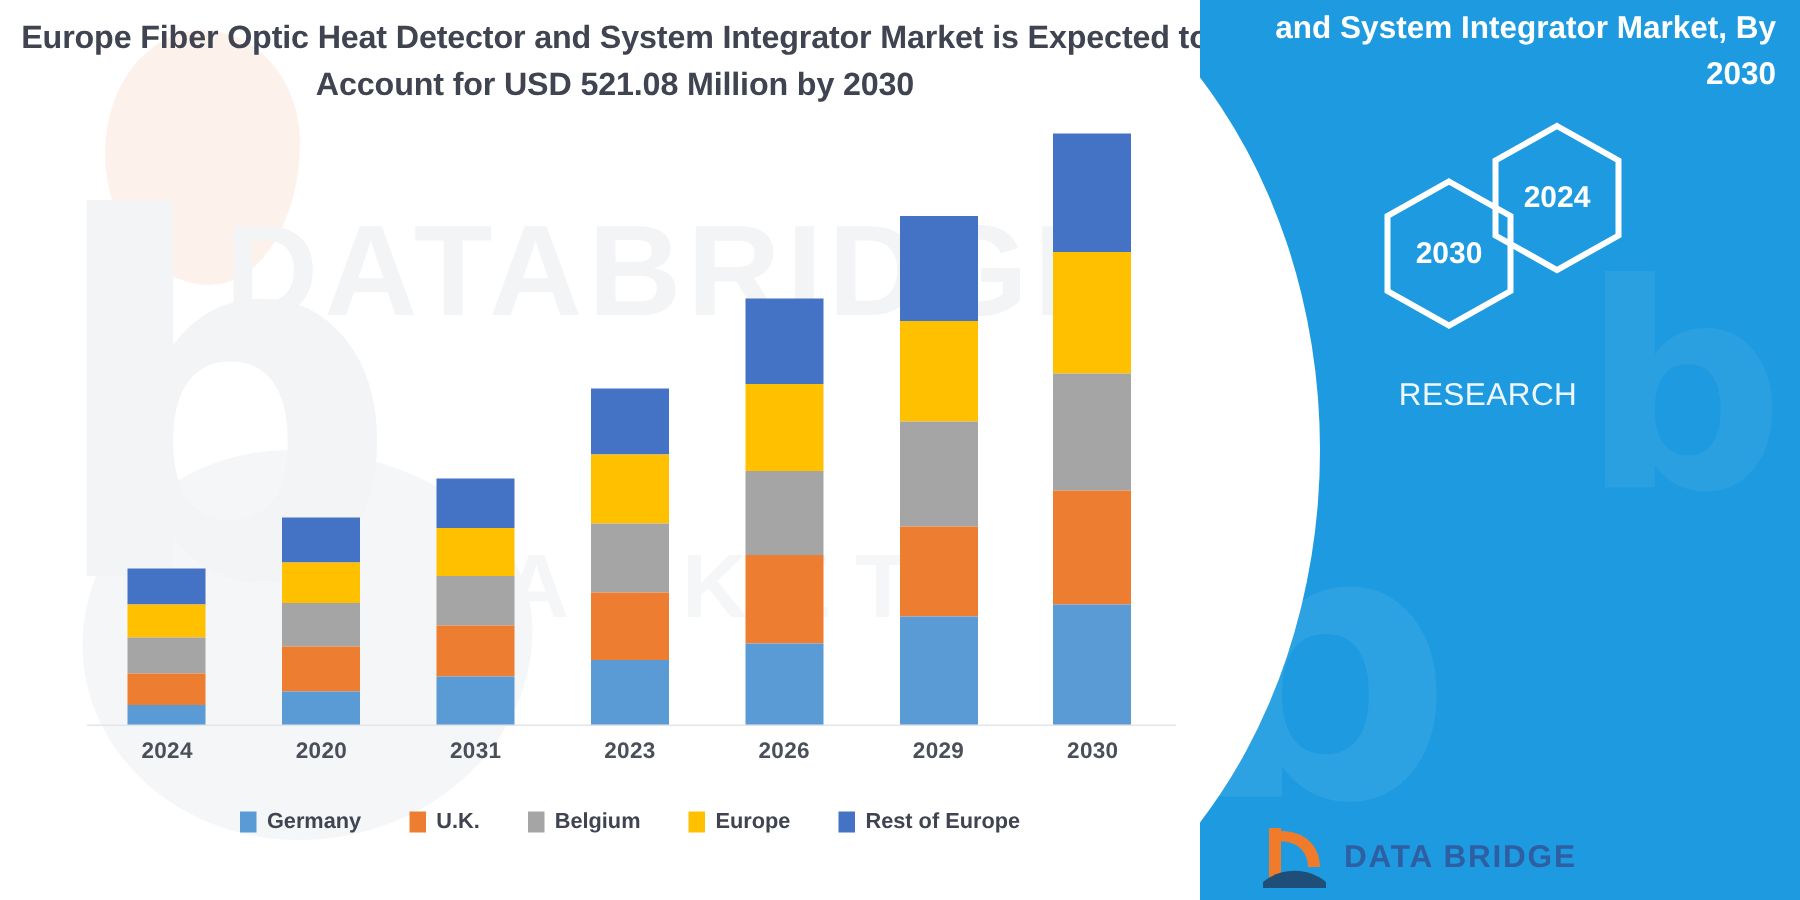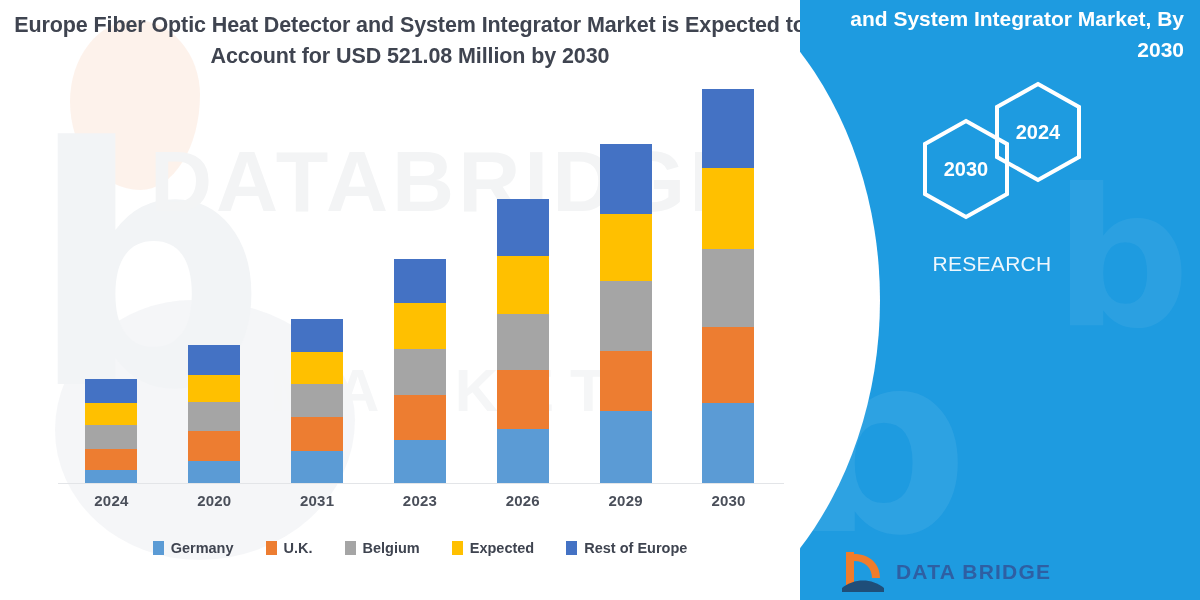--- a/index.html
+++ b/index.html
@@ -351,21 +351,21 @@
         <div class="legend-item">
           <span class="swatch" style="background: rgb(237, 125, 49);"></span>
           <span>U.K.</span>
         </div>
         <div class="legend-item">
           <span class="swatch" style="background: rgb(165, 165, 165);"></span>
           <span>Belgium</span>
         </div>
         <div class="legend-item">
           <span class="swatch" style="background: rgb(255, 192, 0);"></span>
-          <span>Expected</span>
+          <span>Europe</span>
         </div>
         <div class="legend-item">
           <span class="swatch" style="background: rgb(68, 114, 196);"></span>
           <span>Rest of Europe</span>
         </div>
       </div>
   </div>
 
   <div class="blue-panel">
     <div class="wedge"></div>

